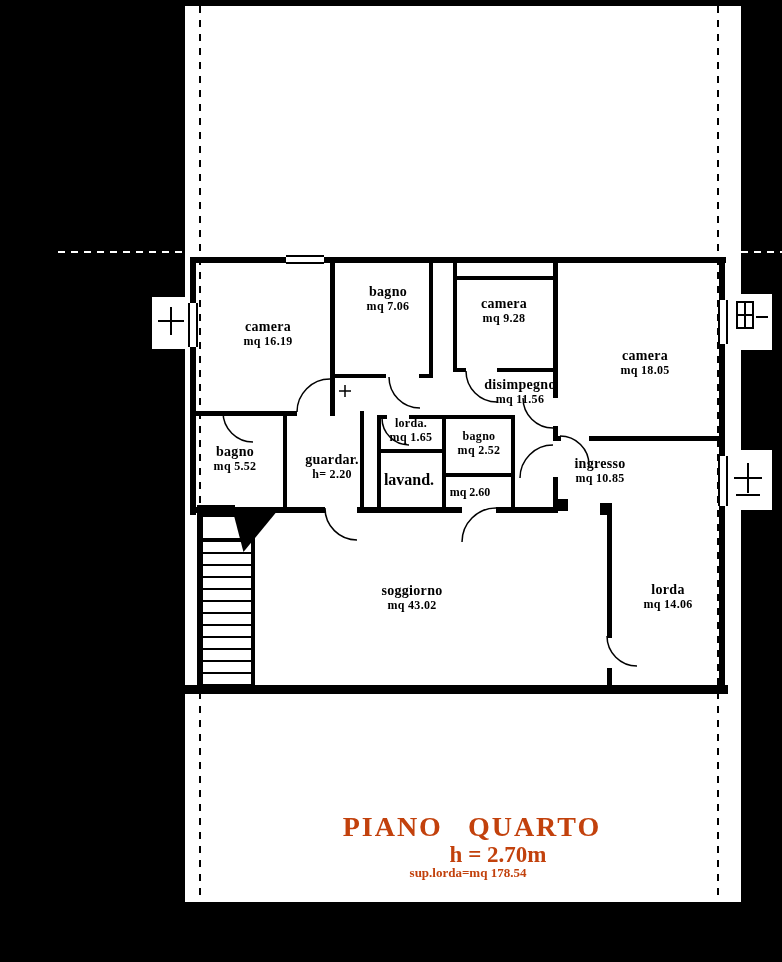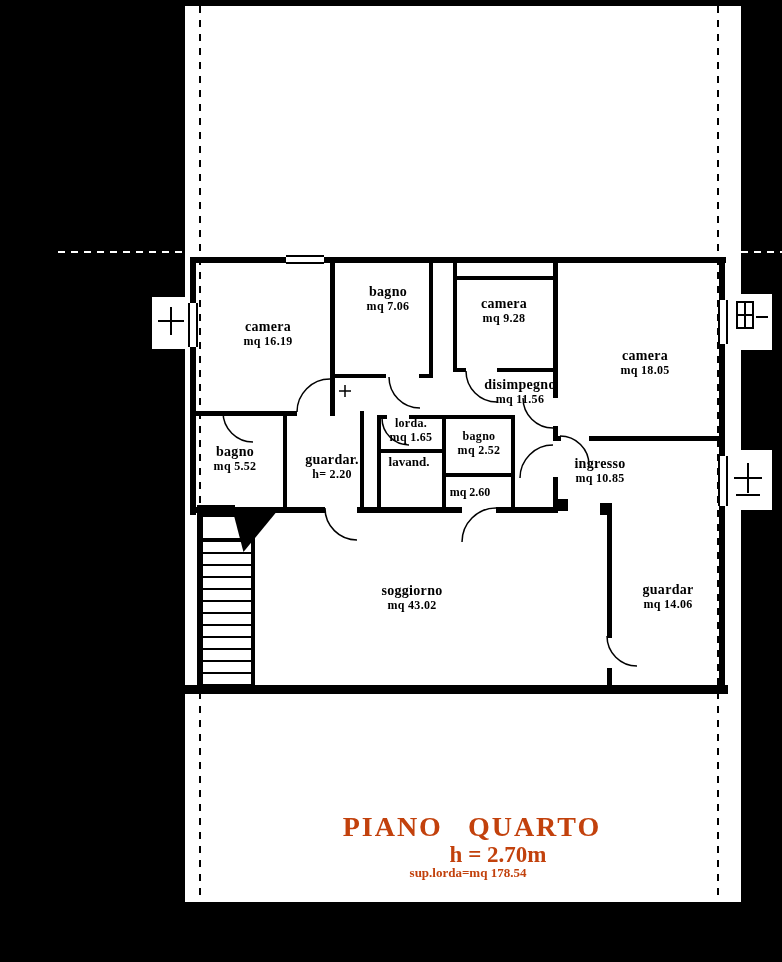--- a/index.html
+++ b/index.html
@@ -146,32 +146,32 @@
     <span class="area">h= 2.20</span>
   </div>
   <div class="lbl" style="left:411px;top:431px;font-size:12px;">
     <span>lorda.</span>
     <span class="area">mq 1.65</span>
   </div>
   <div class="lbl" style="left:479px;top:444px;font-size:12px;">
     <span>bagno</span>
     <span class="area">mq 2.52</span>
   </div>
-  <div class="lone" style="left:409px;top:462px;font-size:13px;">lavand.</div>
+  <div class="lone" style="left:409px;top:480px;font-size:16px;">lavand.</div>
   <div class="lone" style="left:470px;top:492px;font-size:12px;">mq 2.60</div>
   <div class="lbl" style="left:600px;top:471px;">
     <span>ingresso</span>
     <span class="area">mq 10.85</span>
   </div>
   <div class="lbl" style="left:412px;top:598px;">
     <span>soggiorno</span>
     <span class="area">mq 43.02</span>
   </div>
   <div class="lbl" style="left:668px;top:597px;">
-    <span>guardar</span>
+    <span>lorda</span>
     <span class="area">mq 14.06</span>
   </div>
 
   <div class="title" style="left:472px;top:827px;font-size:28px;letter-spacing:2px;word-spacing:16px;">PIANO QUARTO</div>
   <div class="title" style="left:498px;top:855px;font-size:23px;">h = 2.70m</div>
   <div class="title" style="left:468px;top:873px;font-size:13px;">sup.lorda=mq 178.54</div>
 
 </div>
 
 </body></html>

